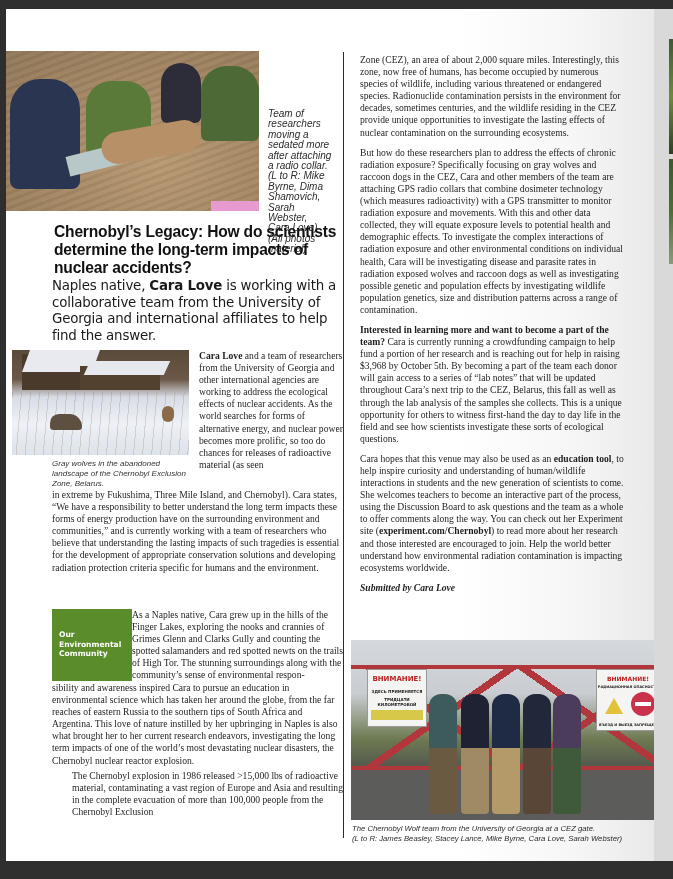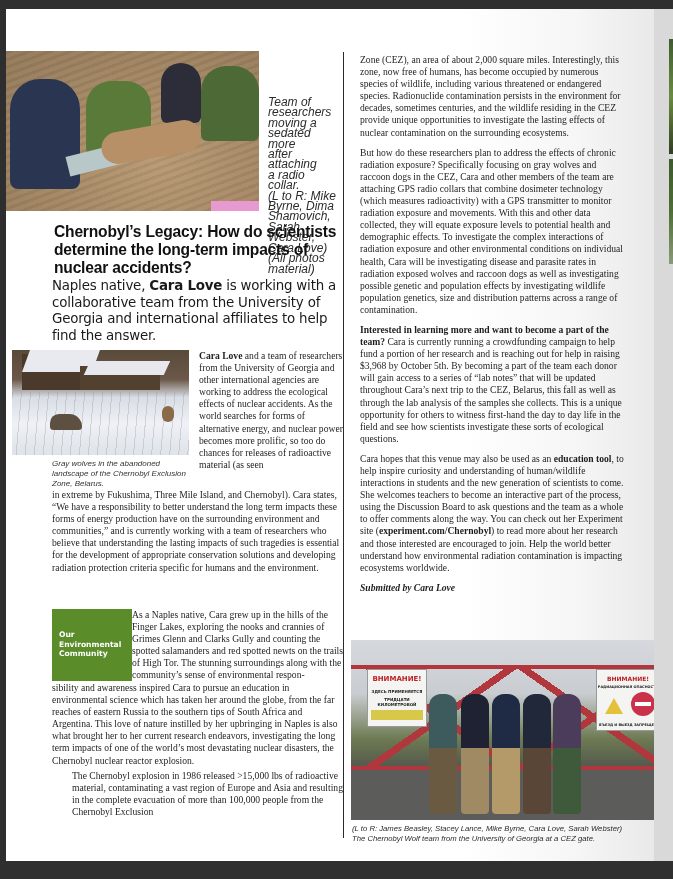--- a/index.html
+++ b/index.html
@@ -34,23 +34,23 @@
     background: repeating-linear-gradient(160deg, rgba(120,100,70,0.15) 0 3px, rgba(200,180,150,0.1) 3px 7px); }
   .photo1 .p1 { position: absolute; left: 4px; top: 28px; width: 70px; height: 110px; background: #2a3552; border-radius: 30px 30px 8px 8px; }
   .photo1 .p2 { position: absolute; left: 80px; top: 30px; width: 65px; height: 75px; background: #5a7a3a; border-radius: 25px 25px 8px 8px; }
   .photo1 .p3 { position: absolute; left: 155px; top: 12px; width: 40px; height: 60px; background: #2d2d3a; border-radius: 20px 20px 6px 6px; }
   .photo1 .p4 { position: absolute; left: 195px; top: 15px; width: 58px; height: 75px; background: #4d6a36; border-radius: 25px 25px 6px 6px; }
   .photo1 .stretcher { position: absolute; left: 60px; top: 90px; width: 130px; height: 20px; background: #b8c8c8; transform: rotate(-14deg); }
   .photo1 .wolf { position: absolute; left: 95px; top: 75px; width: 100px; height: 32px; background: #b89068; border-radius: 18px; transform: rotate(-10deg); }
   .photo1 .pink { position: absolute; left: 205px; top: 150px; width: 48px; height: 10px; background: #e79ad0; }
 
   .caption1 {
-    position: absolute; left: 262px; top: 88px; width: 68px;
+    position: absolute; left: 262px; top: 100px; width: 68px;
     font-family: "Liberation Sans", "DejaVu Sans", sans-serif;
-    font-style: italic; font-size: 12px; line-height: 10.4px; color: #2b2b2b;
+    font-style: italic; font-size: 10px; line-height: 10.4px; color: #2b2b2b;
   }
 
   .headline {
     position: absolute; left: 48px; top: 214px; width: 300px;
     font-family: Liberation Sans, sans-serif; font-weight: bold;
     font-size: 15.6px; line-height: 18px; color: #111; letter-spacing: -0.2px;
   }
   .subhead {
     position: absolute; left: 46px; top: 269px; width: 300px;
     font-family: "DejaVu Sans", sans-serif;
@@ -231,22 +231,22 @@
       <div class="noentry"></div>
       <div style="position:absolute;bottom:3px;left:0;width:100%;font-size:3.5px;color:#222;">ВЪЕЗД И ВЫЕЗД ЗАПРЕЩЕН</div>
     </div>
     <div class="person" style="left:78px;background:linear-gradient(#3d5a5c 0 45%, #6a5a42 45%);"></div>
     <div class="person" style="left:110px;background:linear-gradient(#1e2233 0 45%, #a08a64 45%);"></div>
     <div class="person" style="left:141px;background:linear-gradient(#1f2a44 0 45%, #b39a68 45%);"></div>
     <div class="person" style="left:172px;background:linear-gradient(#20283a 0 45%, #5a4636 45%);"></div>
     <div class="person" style="left:202px;background:linear-gradient(#4a3c5a 0 45%, #3e5a3a 45%);"></div>
   </div>
   <div class="caption3">
+    <div>The Chernobyl Wolf team from the University of Georgia at a CEZ gate.</div>
     <div>(L to R: James Beasley, Stacey Lance, Mike Byrne, Cara Love, Sarah Webster)</div>
-    <div>The Chernobyl Wolf team from the University of Georgia at a CEZ gate.</div>
   </div>
 </div>
 
 <div class="next-page">
   <div class="strip1"></div>
   <div class="strip2"></div>
 </div>
 <div class="bottombar"></div>
 
 </body></html>

